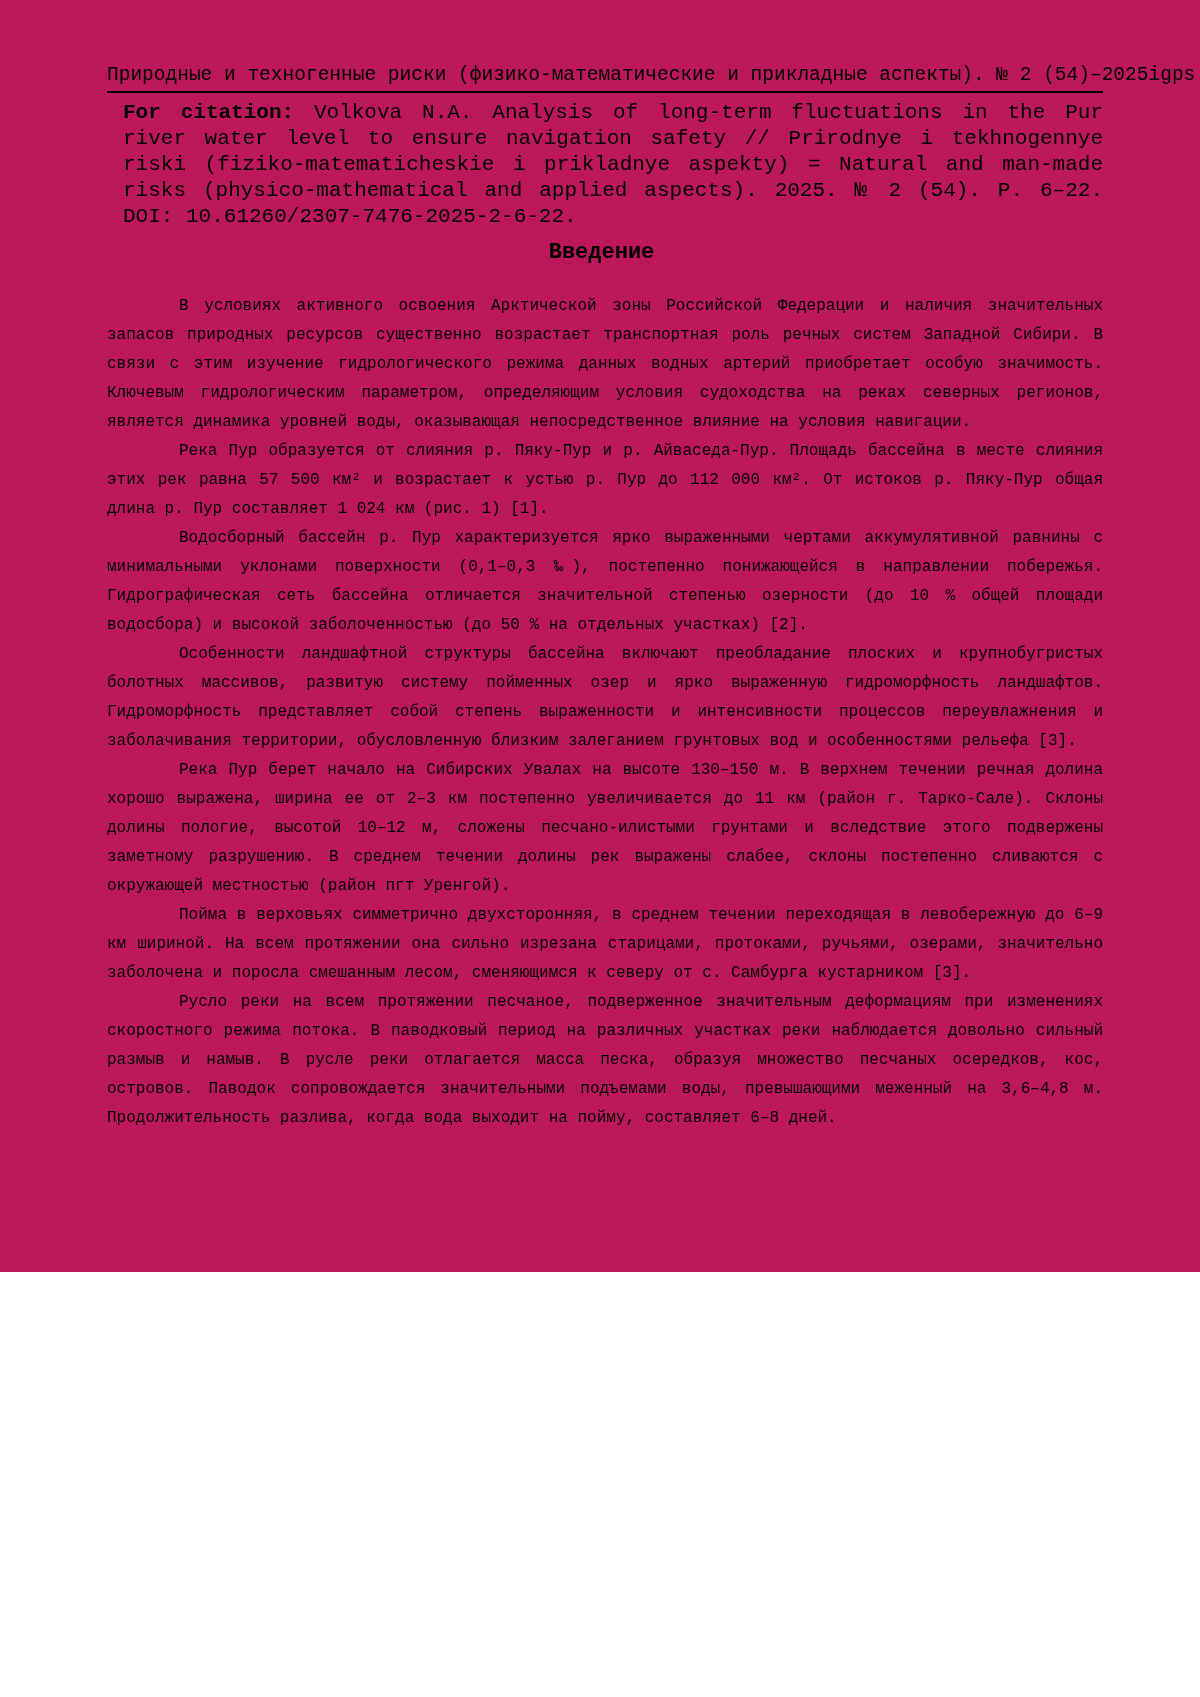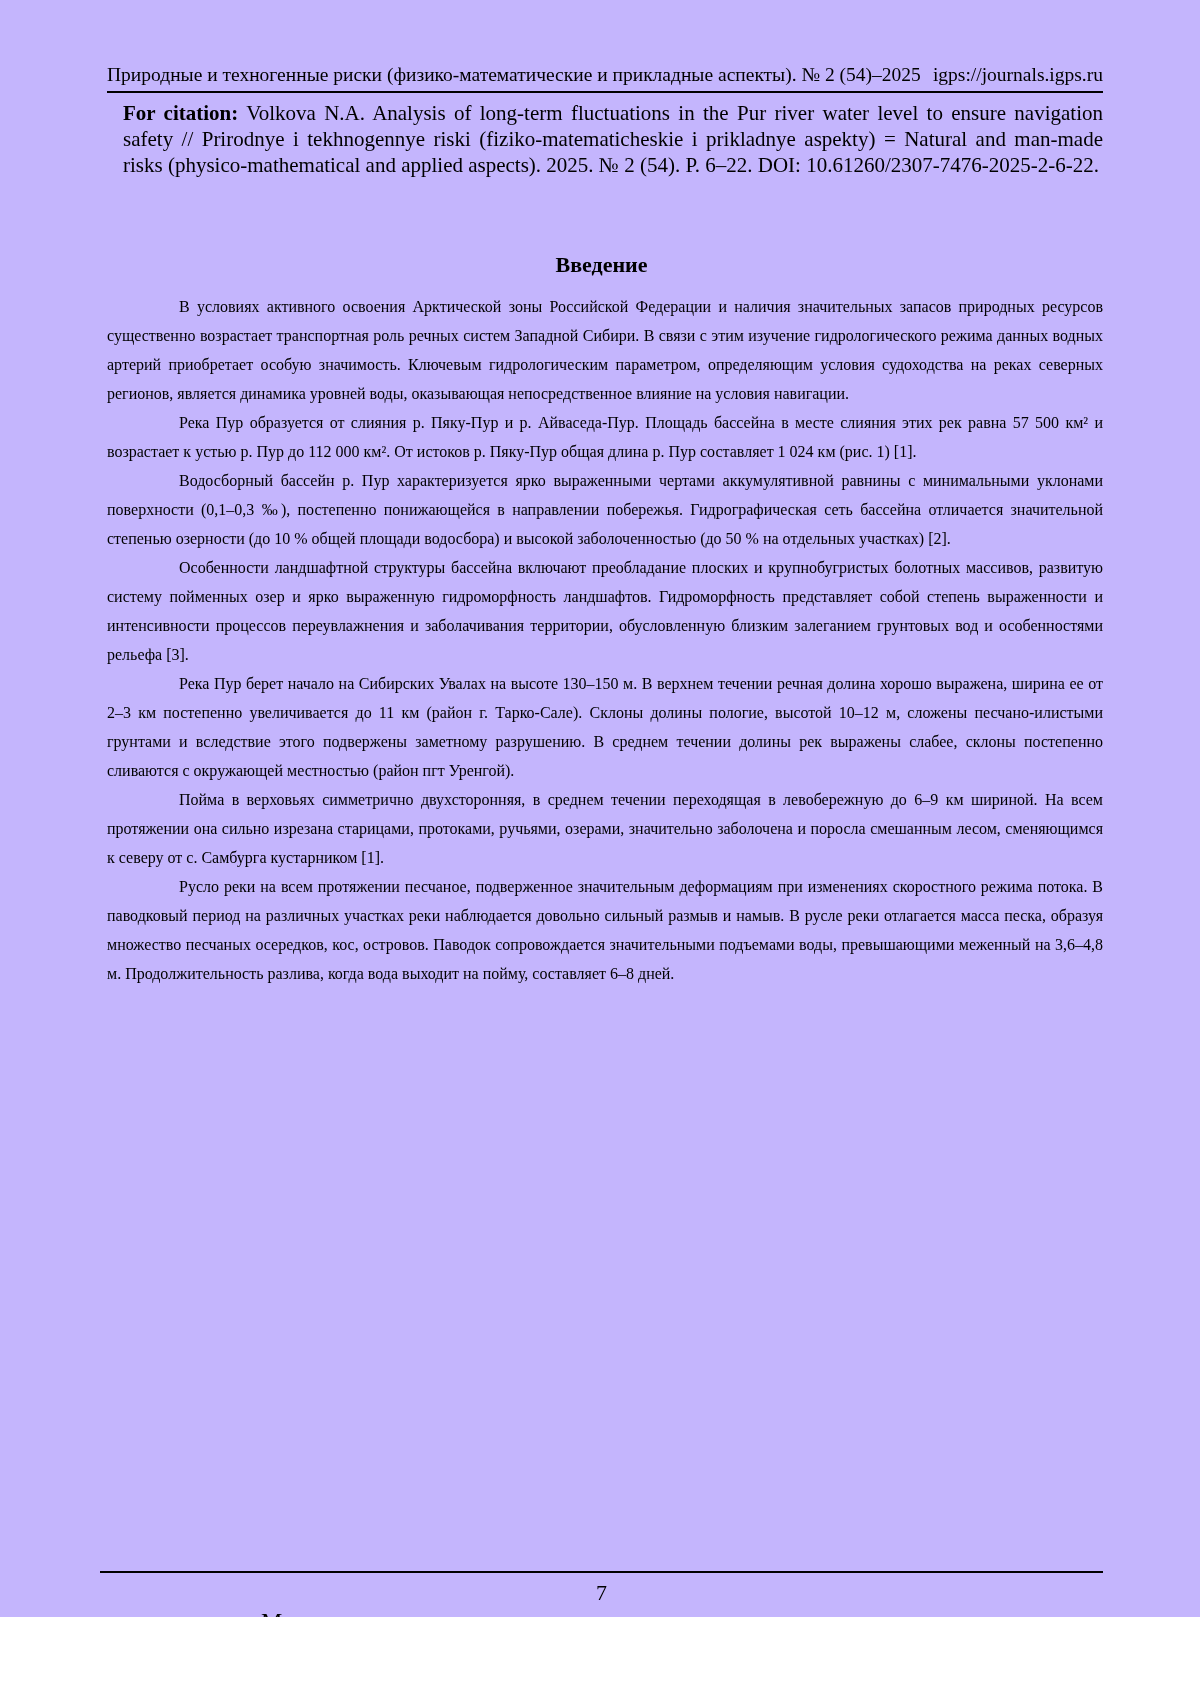--- a/index.html
+++ b/index.html
@@ -3,25 +3,25 @@
 <meta charset="utf-8">
 <style>
   html, body {
     margin: 0;
     padding: 0;
     background: #ffffff;
   }
   .page {
     position: relative;
     width: 1200px;
-    height: 1617px;
+    height: 1272px;
     margin: 0 auto;
-    background: #c4b5fd;
+    background: #be185d;
     color: #000000;
-    font-family: Liberation Serif, serif;
+    font-family: Liberation Mono, monospace;
     box-sizing: border-box;
     overflow: hidden;
   }
   
   .running-head {
     position: absolute;
     top: 62px;
     left: 107px;
     right: 97px;
   }
@@ -53,21 +53,21 @@
   
   .intro-heading {
     position: absolute;
     top: 238px;
     left: 107px;
     right: 104px;
     text-align: center;
     font-weight: bold;
     font-size: 22px;
     line-height: 29px;
-    margin: 12px;
+    margin: 0;
   }
   .body-text {
     position: absolute;
     top: 292px;
     left: 107px;
     right: 97px;
   }
   .body-text p {
     margin: 0;
     font-size: 16px;
@@ -114,21 +114,21 @@
   <p class="citation"><b>For citation:</b><span> Volkova N.A. Analysis of long-term fluctuations in the Pur river water level to ensure navigation safety // Prirodnye i tekhnogennye riski (fiziko-matematicheskie i prikladnye aspekty) = Natural and man-made risks (physico-mathematical and applied aspects). 2025. № 2 (54). P. 6–22. DOI: 10.61260/2307-7476-2025-2-6-22.</span></p>
 
   <h2 class="intro-heading">Введение</h2>
 
   <div class="body-text">
     <p>В условиях активного освоения Арктической зоны Российской Федерации и наличия значительных запасов природных ресурсов существенно возрастает транспортная роль речных систем Западной Сибири. В связи с этим изучение гидрологического режима данных водных артерий приобретает особую значимость. Ключевым гидрологическим параметром, определяющим условия судоходства на реках северных регионов, является динамика уровней воды, оказывающая непосредственное влияние на условия навигации.</p>
     <p>Река Пур образуется от слияния р. Пяку-Пур и р. Айваседа-Пур. Площадь бассейна в месте слияния этих рек равна 57&nbsp;500 км² и возрастает к устью р. Пур до 112&nbsp;000 км². От истоков р. Пяку-Пур общая длина р. Пур составляет 1&nbsp;024 км (рис. 1) [1].</p>
     <p>Водосборный бассейн р. Пур характеризуется ярко выраженными чертами аккумулятивной равнины с минимальными уклонами поверхности (0,1–0,3&nbsp;‰), постепенно понижающейся в направлении побережья. Гидрографическая сеть бассейна отличается значительной степенью озерности (до 10&nbsp;% общей площади водосбора) и высокой заболоченностью (до 50&nbsp;% на отдельных участках) [2].</p>
     <p>Особенности ландшафтной структуры бассейна включают преобладание плоских и крупнобугристых болотных массивов, развитую систему пойменных озер и ярко выраженную гидроморфность ландшафтов. Гидроморфность представляет собой степень выраженности и интенсивности процессов переувлажнения и заболачивания территории, обусловленную близким залеганием грунтовых вод и особенностями рельефа [3].</p>
     <p>Река Пур берет начало на Сибирских Увалах на высоте 130–150 м. В верхнем течении речная долина хорошо выражена, ширина ее от 2–3 км постепенно увеличивается до 11 км (район г. Тарко-Сале). Склоны долины пологие, высотой 10–12 м, сложены песчано-илистыми грунтами и вследствие этого подвержены заметному разрушению. В среднем течении долины рек выражены слабее, склоны постепенно сливаются с окружающей местностью (район пгт Уренгой).</p>
-    <p>Пойма в верховьях симметрично двухсторонняя, в среднем течении переходящая в левобережную до 6–9 км шириной. На всем протяжении она сильно изрезана старицами, протоками, ручьями, озерами, значительно заболочена и поросла смешанным лесом, сменяющимся к северу от с. Самбурга кустарником [1].</p>
+    <p>Пойма в верховьях симметрично двухсторонняя, в среднем течении переходящая в левобережную до 6–9 км шириной. На всем протяжении она сильно изрезана старицами, протоками, ручьями, озерами, значительно заболочена и поросла смешанным лесом, сменяющимся к северу от с. Самбурга кустарником [3].</p>
     <p>Русло реки на всем протяжении песчаное, подверженное значительным деформациям при изменениях скоростного режима потока. В паводковый период на различных участках реки наблюдается довольно сильный размыв и намыв. В русле реки отлагается масса песка, образуя множество песчаных осередков, кос, островов. Паводок сопровождается значительными подъемами воды, превышающими меженный на 3,6–4,8 м. Продолжительность разлива, когда вода выходит на пойму, составляет 6–8 дней.</p>
   </div>
 
   <div class="page-footer">
     <hr class="footer-rule">
     <div class="page-number">7</div>
     <div class="footer-journal-section">Мониторинг и прогнозирование природных и техногенных рисков</div>
   </div>
 
 </div>

